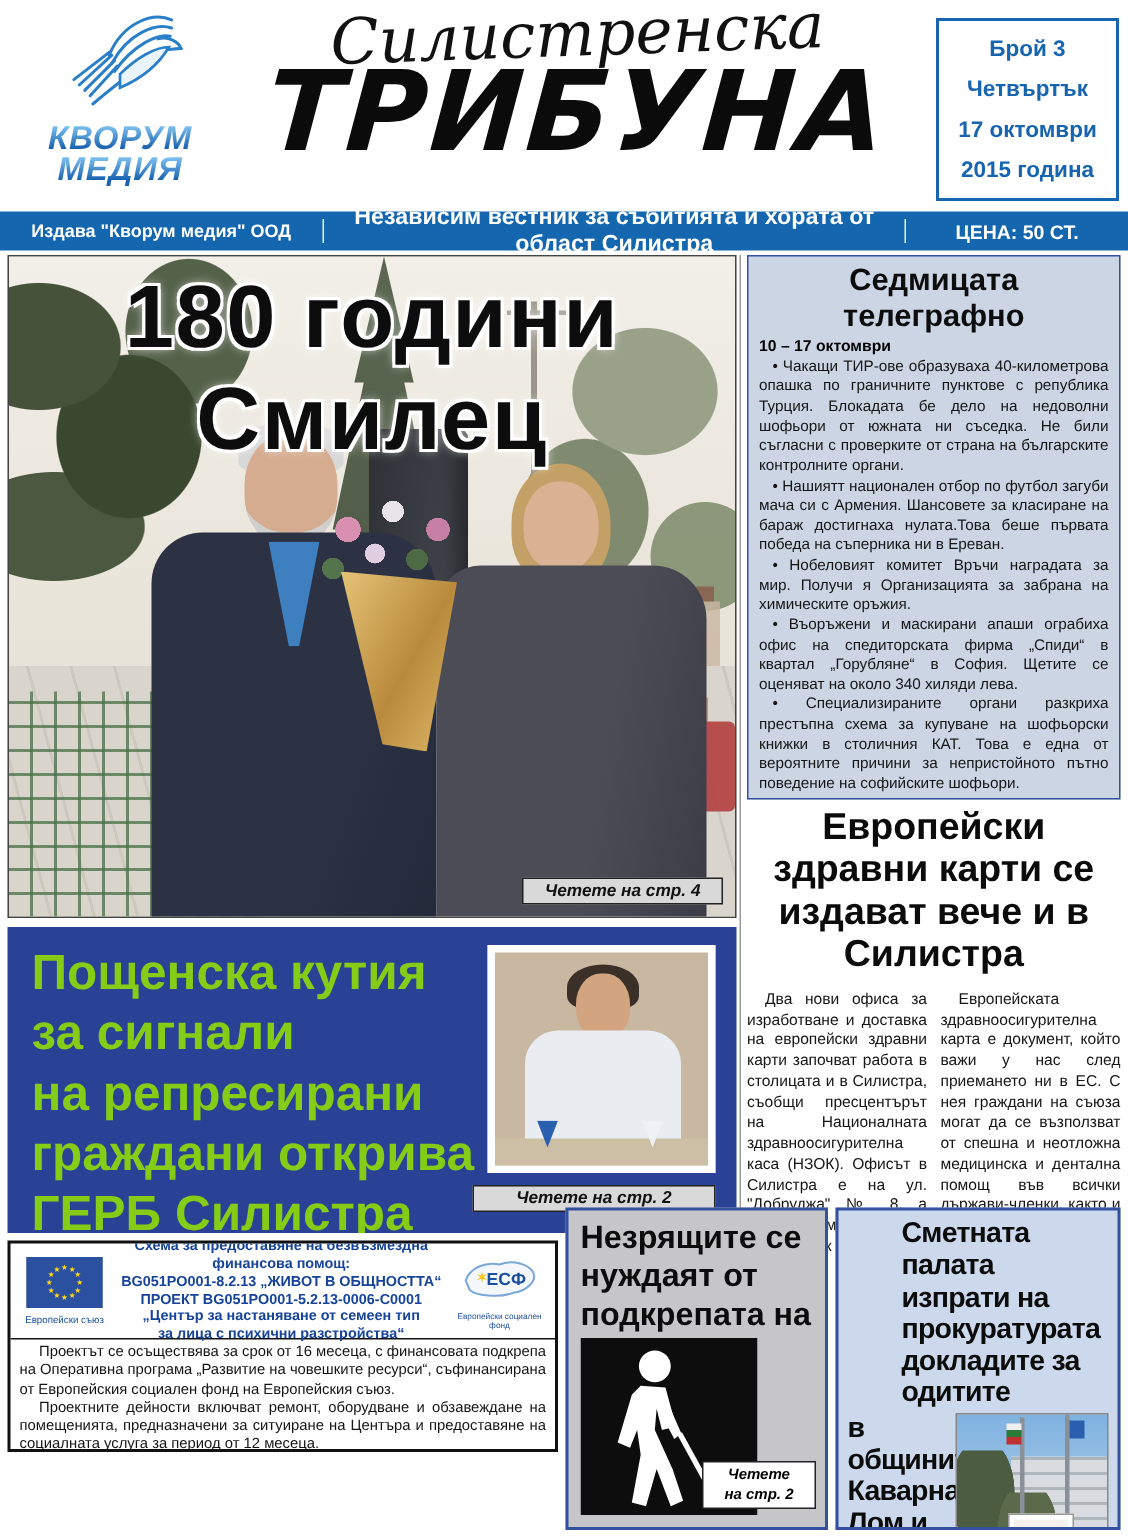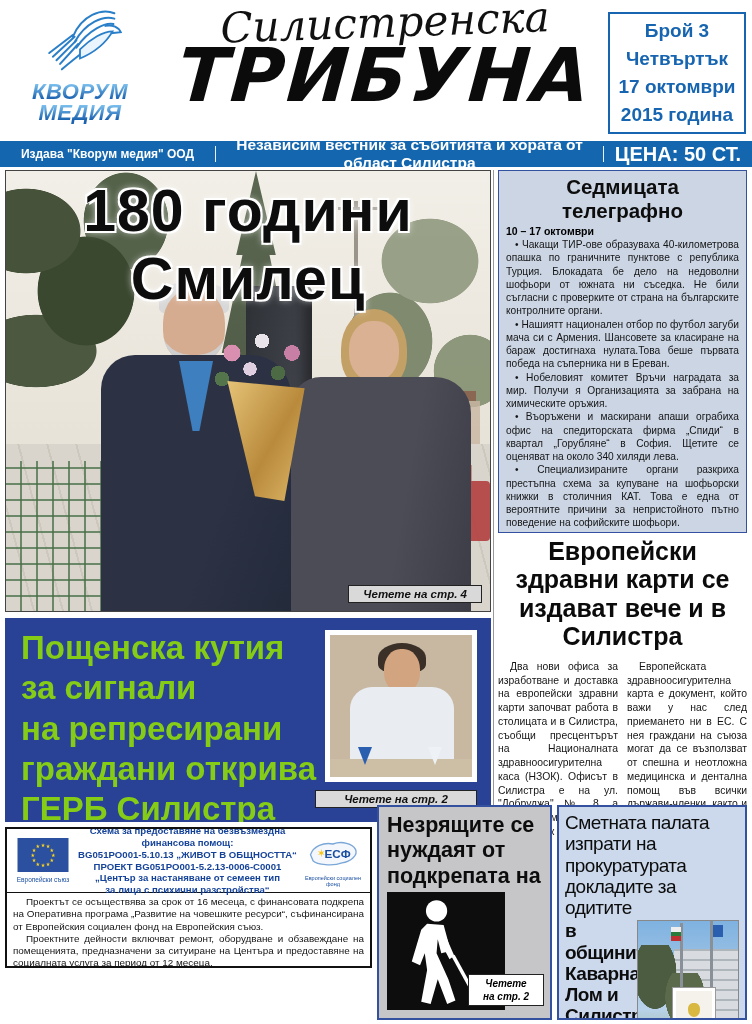--- a/index.html
+++ b/index.html
@@ -10,26 +10,26 @@
   
   .masthead { position:absolute; left:0; top:0; width:752px; height:140px; }
   .logo { position:absolute; left:10px; top:6px; width:140px; text-align:center; }
   .logo svg { display:block; margin:0 auto; }
   .logo-text { font-weight:bold; font-size:22px; line-height:0.95; letter-spacing:0.5px;
     background:linear-gradient(#7cc0ee 10%, #1b63b0 80%); -webkit-background-clip:text; background-clip:text;
     color:transparent; font-style:italic; }
   .title-wrap { position:absolute; left:150px; right:132px; top:2px; height:138px; text-align:center; }
   .title-script { font-family:"DejaVu Serif", serif; font-style:italic; font-size:42px; color:#111; line-height:1; transform:rotate(-2deg); }
   .title-main { font-family:"DejaVu Sans", sans-serif; font-weight:bold; font-style:italic; font-size:74px; color:#0b0b0b; line-height:0.95; letter-spacing:2px; transform:skewX(-4deg); margin-top:-4px; }
-  .issue-box { position:absolute; right:6px; top:12px; width:138px; height:122px; border:2px solid #1765b0; background:#fff;
-    display:flex; flex-direction:column; justify-content:space-evenly; text-align:center; color:#1765b0; font-weight:bold; font-size:19px; }
+  .issue-box { position:absolute; right:6px; top:12px; width:122px; height:122px; border:2px solid #1765b0; background:#fff;
+    display:flex; flex-direction:column; justify-content:space-evenly; text-align:center; color:#1765b0; font-weight:bold; font-size:15px; }
   .strip { position:absolute; left:0; top:141px; width:752px; height:26px; background:#1467ae; color:#fff; display:flex; align-items:center; font-weight:bold; }
   .strip-pub { width:215px; font-size:12px; text-align:center; }
   .strip-tag { flex:1; font-size:15.5px; text-align:center; }
-  .strip-price { width:148px; font-size:20px; text-align:center; }
+  .strip-price { width:148px; font-size:13px; text-align:center; }
   .strip-div { width:1px; height:16px; background:#fff; opacity:.9; }
 
   
   .lead { position:absolute; left:5px; top:170px; width:486px; height:442px; border:1px solid #444; background:#e9e5dc; overflow:hidden; }
   .lead * { position:absolute; }
   .sky { left:0; top:0; right:0; height:65%; background:linear-gradient(#f2efe8, #e7e2d7); }
   .trees-l { left:-40px; top:-20px; width:220px; height:300px;
     background:
       radial-gradient(ellipse 90px 70px at 60px 80px, #46523a 60%, transparent 61%),
       radial-gradient(ellipse 80px 90px at 120px 140px, #3b4830 60%, transparent 61%),
@@ -112,21 +112,21 @@
   .eu-body p { text-indent:13px; }
 
   
   .blind { position:absolute; left:377px; top:805px; width:175px; height:215px; background:#c6c6c8; border:2px solid #33519e; padding:6px 8px; overflow:hidden; }
   .blind-title { font-weight:bold; font-size:21.5px; line-height:1.18; color:#0c0c0c; }
   .blind-icon { position:absolute; left:8px; bottom:8px; width:118px; height:118px; }
   .blind-cap { position:absolute; right:6px; bottom:12px; width:76px; background:#fff; border:1px solid #222; font-style:italic; font-weight:bold; font-size:10px; text-align:center; padding:2px 0; line-height:1.3; }
 
   
   .audit { position:absolute; left:557px; top:805px; width:190px; height:215px; background:#ccd9ec; border:2px solid #33519e; padding:5px 6px; overflow:hidden; }
-  .audit-t { font-weight:normal; font-size:19px; line-height:1.12; color:#0c0c0c; letter-spacing:-0.5px; }
+  .audit-t { font-weight:bold; font-size:19px; line-height:1.12; color:#0c0c0c; letter-spacing:-0.5px;margin-left:36px; }
   .audit-row { display:flex; margin-top:2px; }
   .audit-t2 { width:72px; font-weight:bold; font-size:19px; line-height:1.12; color:#0c0c0c; letter-spacing:-0.5px; }
   .bldg { position:relative; flex:1; height:128px; border:1px solid #888; background:linear-gradient(#7fb2e0,#b8d2ea 70%,#9db48e); overflow:hidden; }
   .bldg * { position:absolute; }
   .b-build { right:0; top:28px; width:64px; height:70px; background:repeating-linear-gradient(0deg,#d8dce0 0 8px,#aeb6bc 8px 10px); }
   .b-tree1 { left:-8px; top:24px; width:50px; height:70px; background:radial-gradient(ellipse at 50% 40%, #4c5c40 60%, transparent 61%); }
   .b-tree2 { left:24px; top:52px; width:46px; height:60px; background:radial-gradient(ellipse at 50% 40%, #5a6a4a 60%, transparent 61%); }
   .b-pole1 { left:42px; top:2px; width:3px; height:110px; background:#8a9098; }
   .b-pole2 { left:72px; top:0; width:3px; height:112px; background:#8a9098; }
   .b-flag1 { left:33px; top:6px; width:10px; height:14px; background:linear-gradient(#eee 33%,#2a7a3a 33% 66%,#c03030 66%); }
@@ -270,21 +270,21 @@
               <text x="18" y="22">★</text>
                 <text x="19.6" y="16">★</text>
                 <text x="24" y="11.6">★</text>
             </g>
           </svg>
         </span>
         <div class="eu-flag-cap">Европейски съюз</div>
       </div>
       <div class="eu-head-text">
         <div>Схема за предоставяне на безвъзмездна финансова помощ:</div>
-        <div>BG051PO001-5.10.13 „ЖИВОТ В ОБЩНОСТТА“</div>
+        <div>BG051PO001-8.2.13 „ЖИВОТ В ОБЩНОСТТА“</div>
         <div>ПРОЕКТ BG051PO001-5.2.13-0006-C0001</div>
         <div>„Център за настаняване от семеен тип</div>
         <div>за лица с психични разстройства“</div>
       </div>
       <div class="esf-wrap">
         <span>
           <svg width="60" height="36" viewBox="0 0 60 40">
             <path d="M5,22 C8,12 20,8 30,10 C40,6 52,10 55,16 C58,22 50,30 40,31 C30,35 12,33 8,29 Z" fill="#f4f8fc" stroke="#7aa7d8" stroke-width="1.5"></path>
             <text x="12" y="24" font-size="12" fill="#f5c518">✶</text>
             <text x="35" y="25" font-size="13" font-weight="bold" fill="#1a4fa0" text-anchor="middle">ЕСФ</text>

